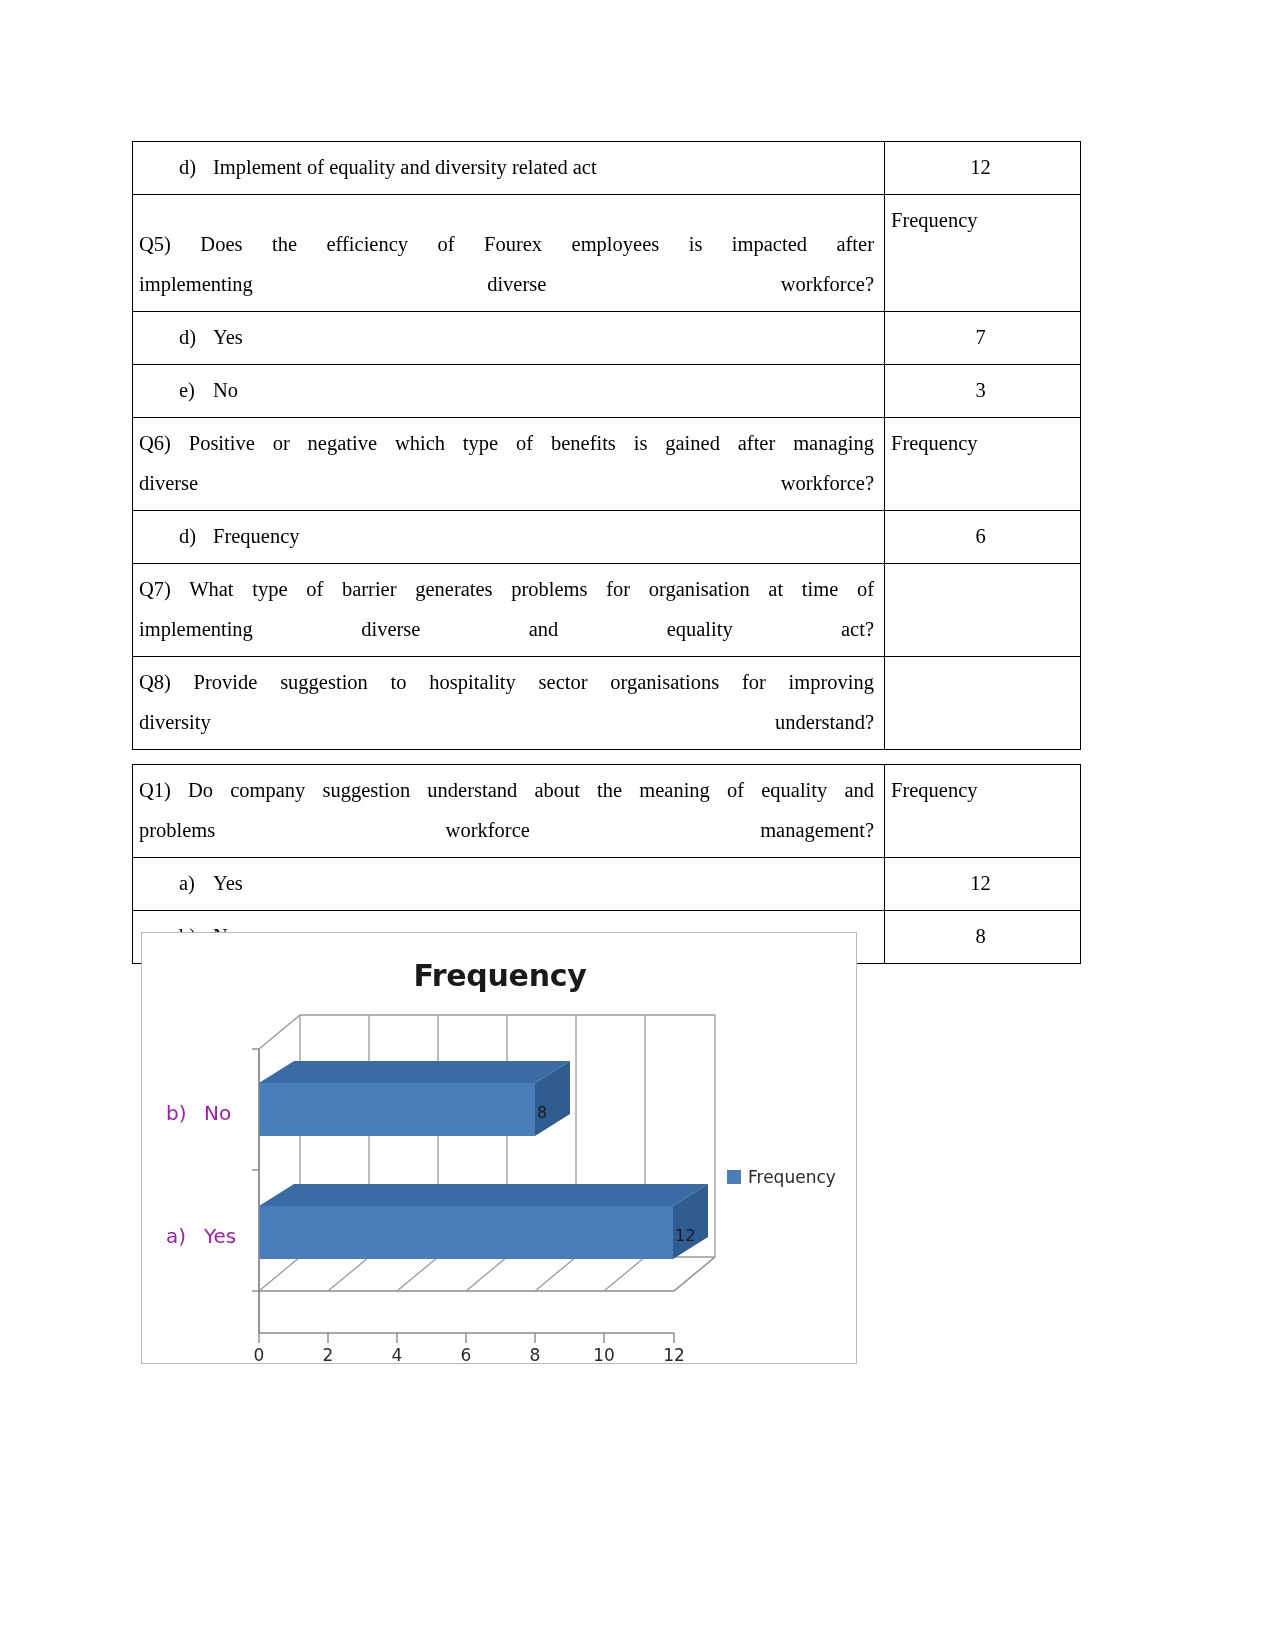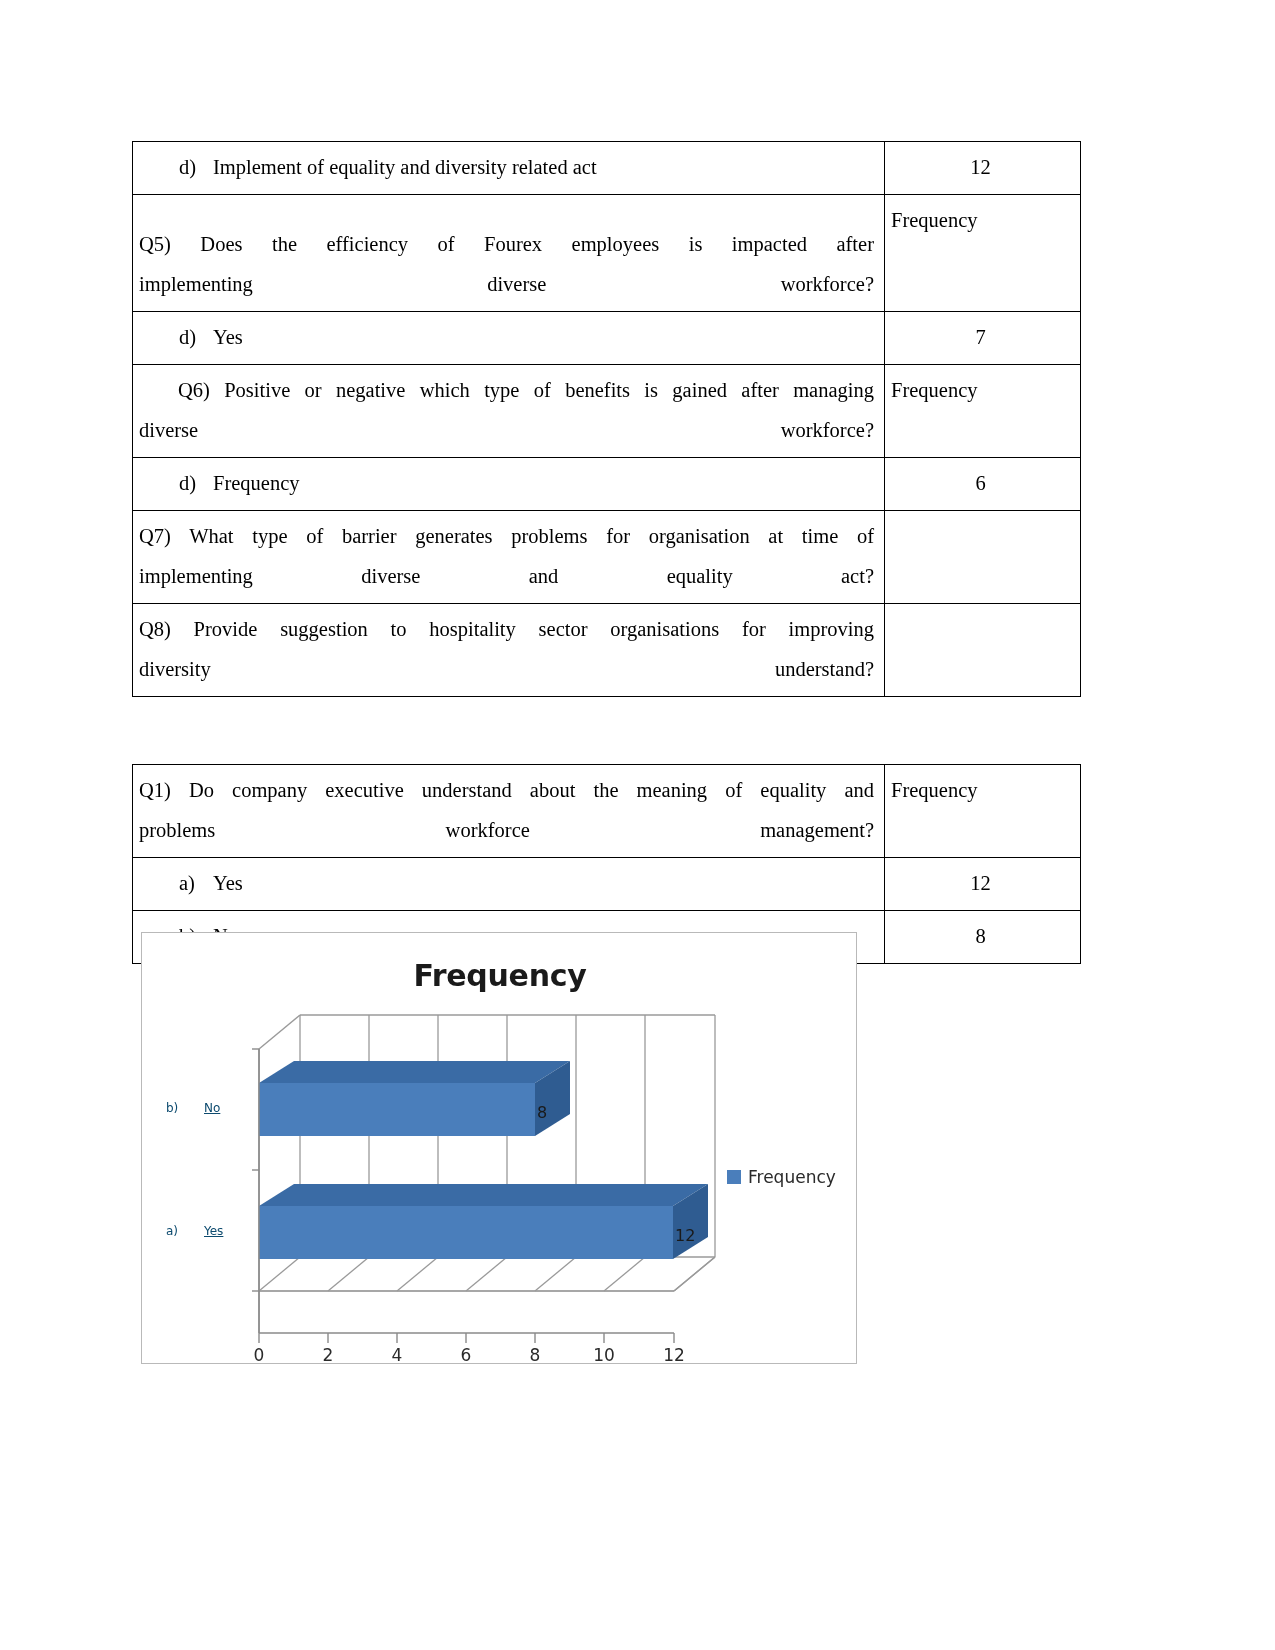--- a/index.html
+++ b/index.html
@@ -106,24 +106,23 @@
     color: #1a1a1a;
   }
   #plot-svg {
     position: absolute;
     left: 0;
     top: 0;
   }
   .cat-label {
     position: absolute;
     font-family: "DejaVu Sans", "Liberation Sans", sans-serif;
-    font-size: 12px;
-    color: #0c4a6e;
+    font-size: 20px;
+    color: #a21caf;
     white-space: nowrap;
-    text-decoration: underline;
   }
   .cat-label .cat-letter {
     display: inline-block;
     width: 38px;
   }
   .tick-label {
     position: absolute;
     font-family: "DejaVu Sans", "Liberation Sans", sans-serif;
     font-size: 17px;
     color: #2a2a2a;
@@ -175,22 +174,26 @@
             <span class="qtext" style="text-align: justify; text-align-last: justify; margin-top: 24px;">Q5) Does the efficiency of Fourex employees is impacted after</span>
             <span class="qtext lastline">implementing diverse workforce?</span>
           </td>
           <td class="cell-freq-head">Frequency</td>
         </tr>
         <tr>
           <td class="cell-option"><span class="opt-letter">d)</span><span>Yes</span></td>
           <td class="cell-freq-num">7</td>
         </tr>
         <tr>
-          <td class="cell-question">
-            <span class="qtext" style="text-align: justify; text-align-last: justify; margin-left: 39px;">Q6) Positive or negative which type of benefits is gained after managing</span>
+          <td class="cell-option"><span class="opt-letter">e)</span><span>No</span></td>
+          <td class="cell-freq-num">3</td>
+        </tr>
+        <tr>
+          <td class="cell-question">
+            <span class="qtext" style="text-align: justify; text-align-last: justify;">Q6) Positive or negative which type of benefits is gained after managing</span>
             <span class="qtext lastline">diverse workforce?</span>
           </td>
           <td class="cell-freq-head">Frequency</td>
         </tr>
         <tr>
           <td class="cell-option"><span class="opt-letter">d)</span><span>Frequency</span></td>
           <td class="cell-freq-num">6</td>
         </tr>
         <tr>
           <td class="cell-question">
@@ -210,21 +213,21 @@
   </table>
 
   <table class="doc-table" id="table-q1">
     <colgroup>
       <col class="col-question">
       <col class="col-freq">
     </colgroup>
     <tbody id="q1-table-body">
         <tr>
           <td class="cell-question">
-            <span class="qtext" style="text-align: justify; text-align-last: justify;">Q1) Do company executive understand about the meaning of equality and</span>
+            <span class="qtext" style="text-align: justify; text-align-last: justify;">Q1) Do company suggestion understand about the meaning of equality and</span>
             <span class="qtext lastline">problems workforce management?</span>
           </td>
           <td class="cell-freq-head">Frequency</td>
         </tr>
         <tr>
           <td class="cell-option"><span class="opt-letter">a)</span><span>Yes</span></td>
           <td class="cell-freq-num">12</td>
         </tr>
         <tr>
           <td class="cell-option"><span class="opt-letter">b)</span><span>No</span></td>

